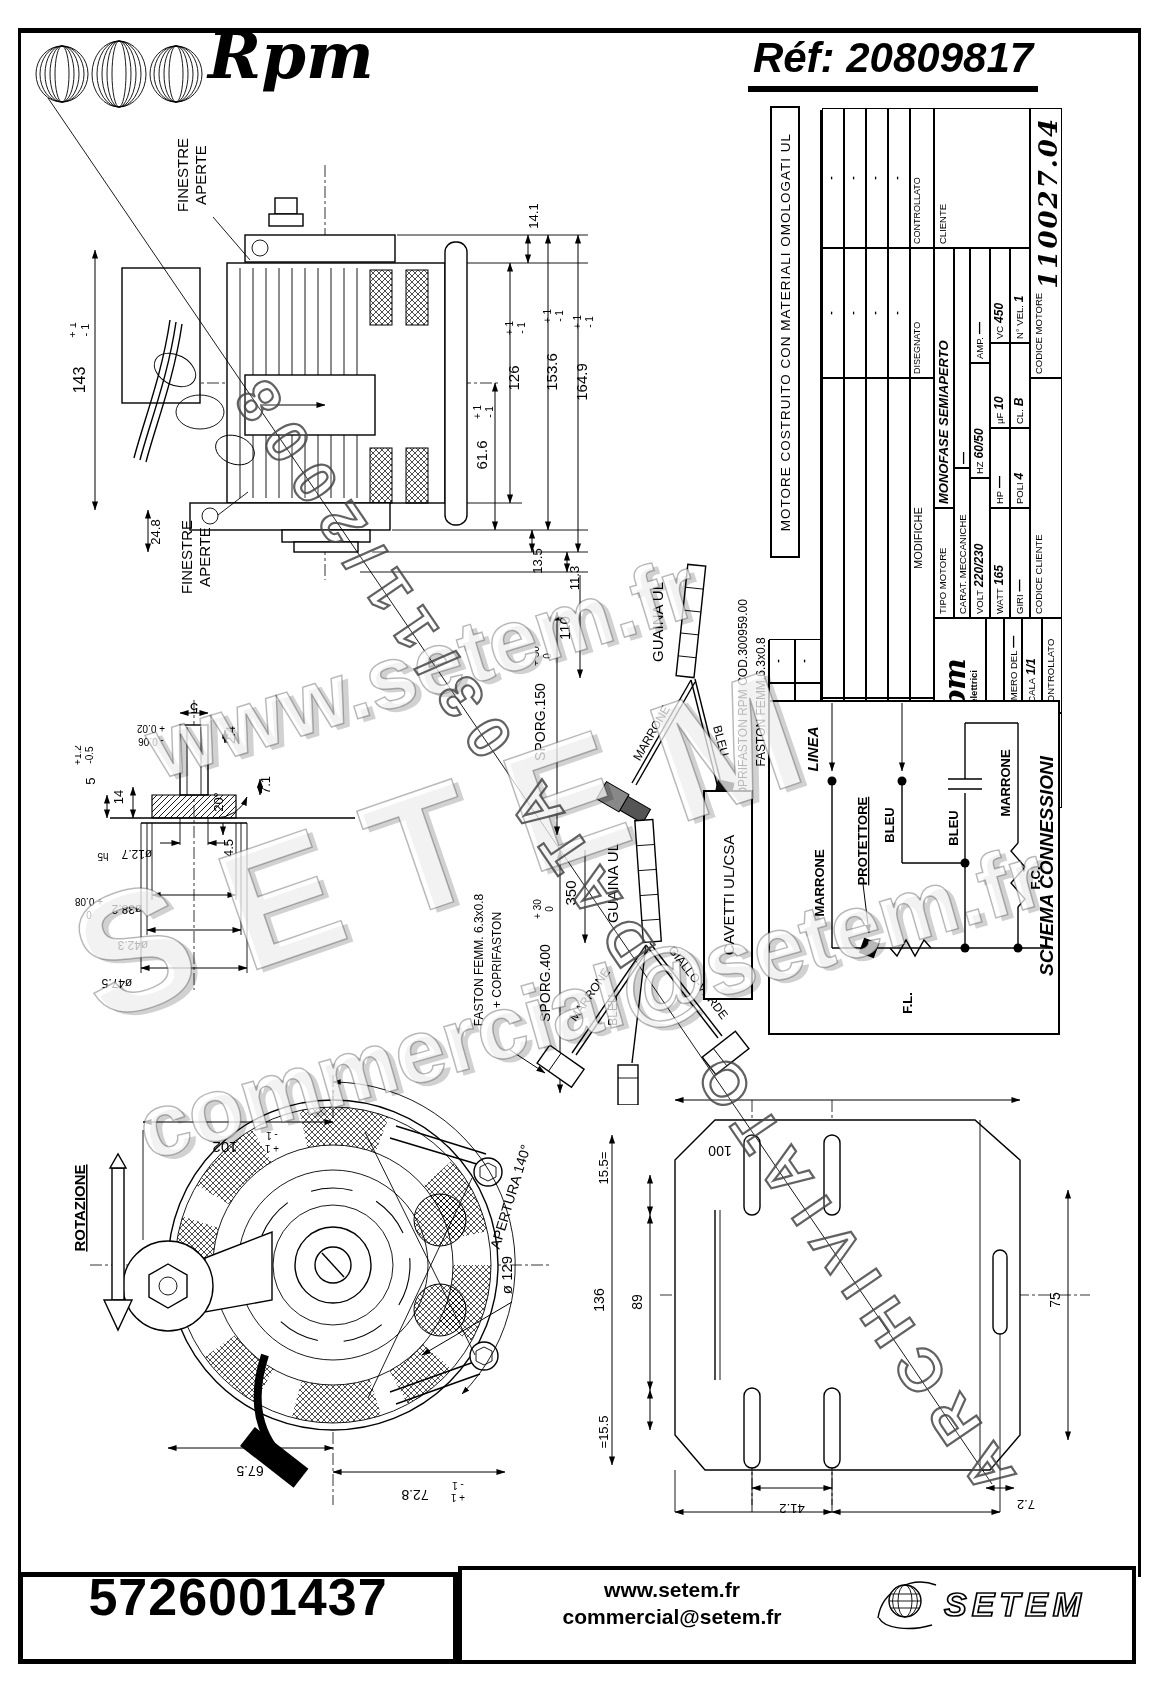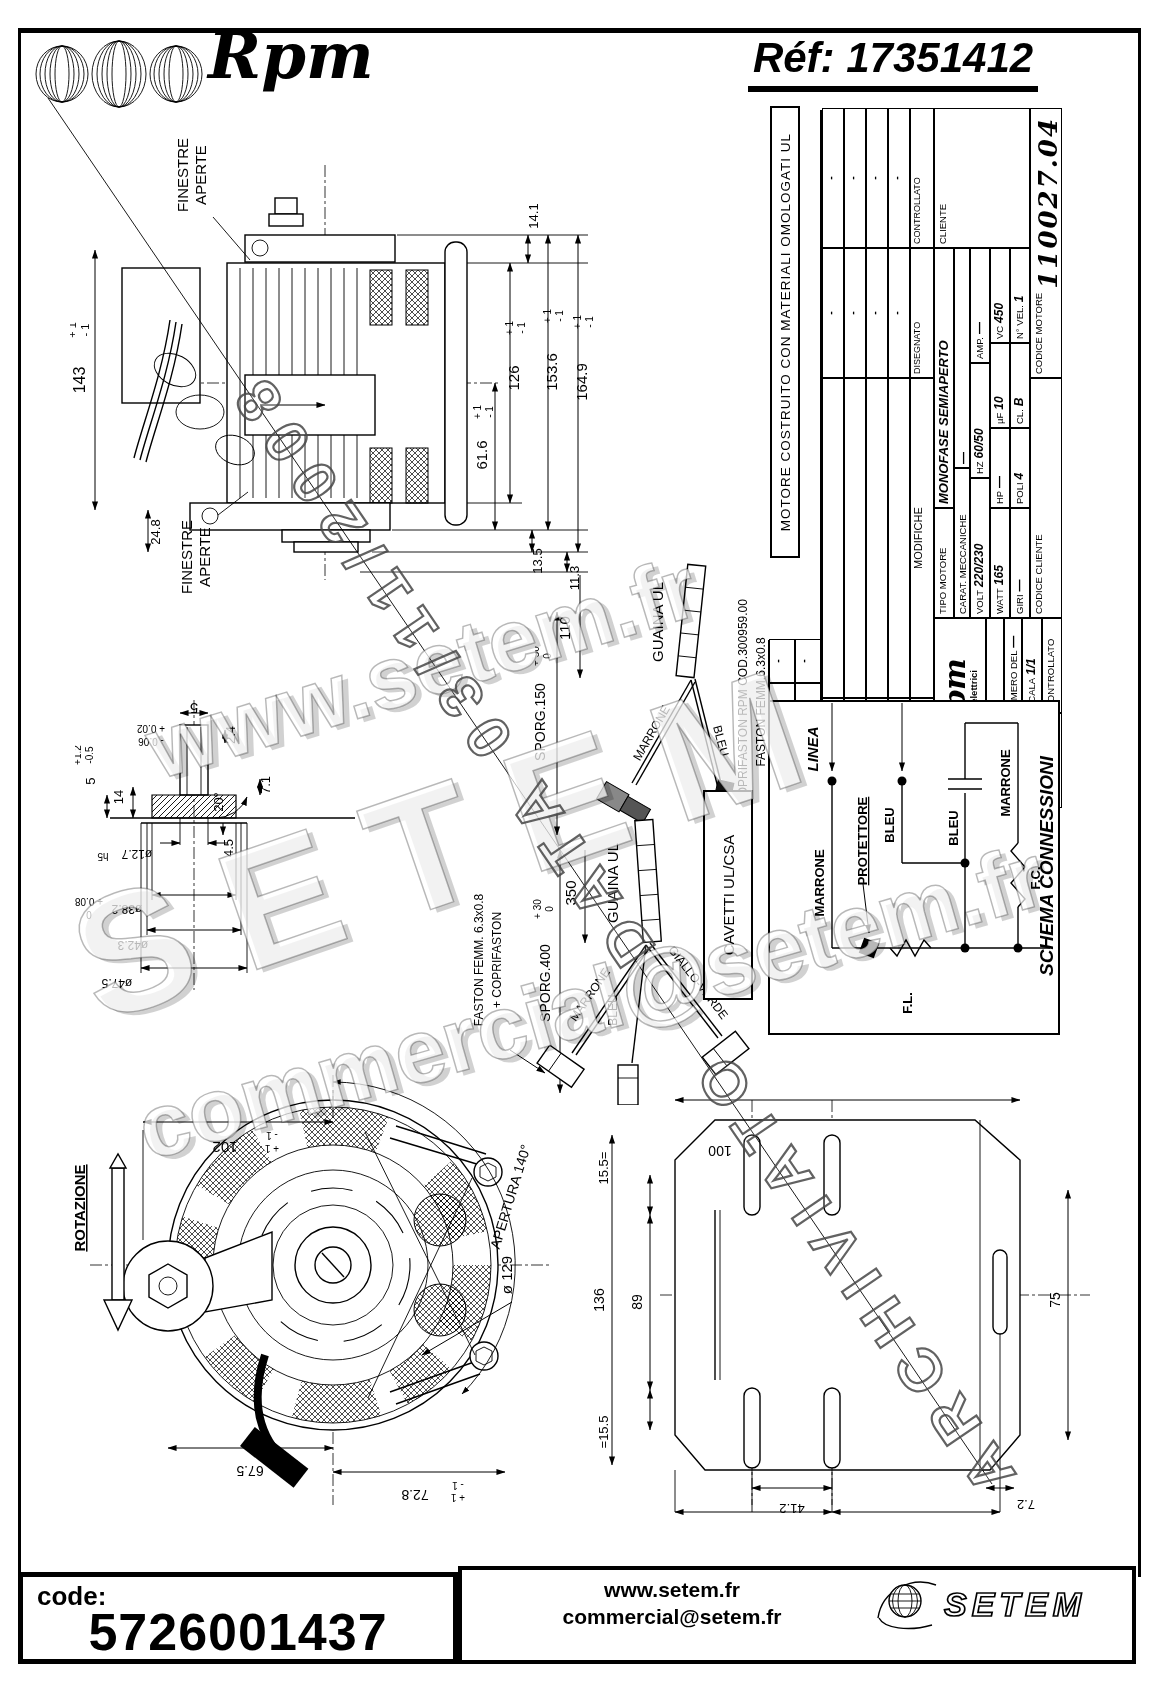--- a/index.html
+++ b/index.html
@@ -88,21 +88,21 @@
       <ellipse cx="148" cy="40" rx="7" ry="28"></ellipse>
         <ellipse cx="148" cy="40" rx="12" ry="28"></ellipse>
         <ellipse cx="148" cy="40" rx="17" ry="28"></ellipse>
         <ellipse cx="148" cy="40" rx="22" ry="28"></ellipse>
         <ellipse cx="148" cy="40" rx="26" ry="28"></ellipse>
     </g>
   </svg>
   <div class="brand">Rpm</div>
   <div class="refbox">
     <span>Réf:</span>
-    <span>17351412</span>
+    <span>20809817</span>
   </div>
 
   <svg class="dsvg" style="left:0;top:0;z-index:4" width="1154" height="1683" viewBox="0 0 1154 1683">
     <line x1="48" y1="98" x2="992" y2="1484" class="lt"></line>
   </svg>
 
   <svg class="dsvg" style="left:70px;top:120px" width="530" height="490" viewBox="0 0 530 490">
     <line x1="255" y1="45" x2="255" y2="460" class="cl"></line>
     <line x1="95" y1="263" x2="430" y2="263" class="cl"></line>
 
@@ -556,21 +556,20 @@
     <span>CAVETTI UL/CSA</span>
   </div>
 
   <div class="wm" style="left:150px;top:700px;font-size:88px;transform:rotate(-17deg);">www.setem.fr</div>
   <div class="wm" style="left:80px;top:870px;font-size:170px;letter-spacing:42px;transform:rotate(-19deg);">SETEM</div>
   <div class="wm" style="left:140px;top:1080px;font-size:90px;transform:rotate(-16deg);">commercial@setem.fr</div>
   <div class="stamp" style="left:1000px;top:1452px;transform:rotate(-124.3deg);">ARCHIVIATO</div>
   <div class="stamp" style="left:640px;top:925px;transform:rotate(-124.3deg);">DATA 03/11/2008</div>
 
   <div class="codebox">
-    <div class="cl1">code:</div>
     <div class="cl2">5726001437</div>
   </div>
   <div class="infobox">
     <div class="inforow">
       <div class="sitecol">
         <div>www.setem.fr</div>
         <div>commercial@setem.fr</div>
       </div>
       <svg width="250" height="58" viewBox="0 0 250 58">
         <path d="M4,44 C8,16 38,2 62,11" class="ln" stroke-width="5.5"></path>

